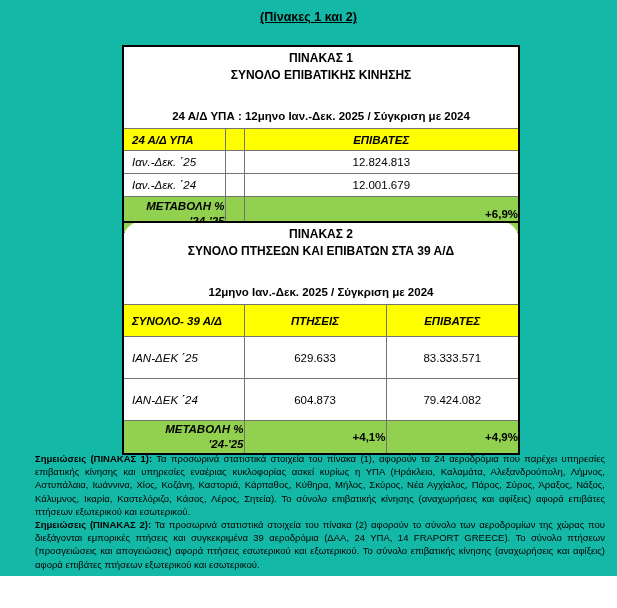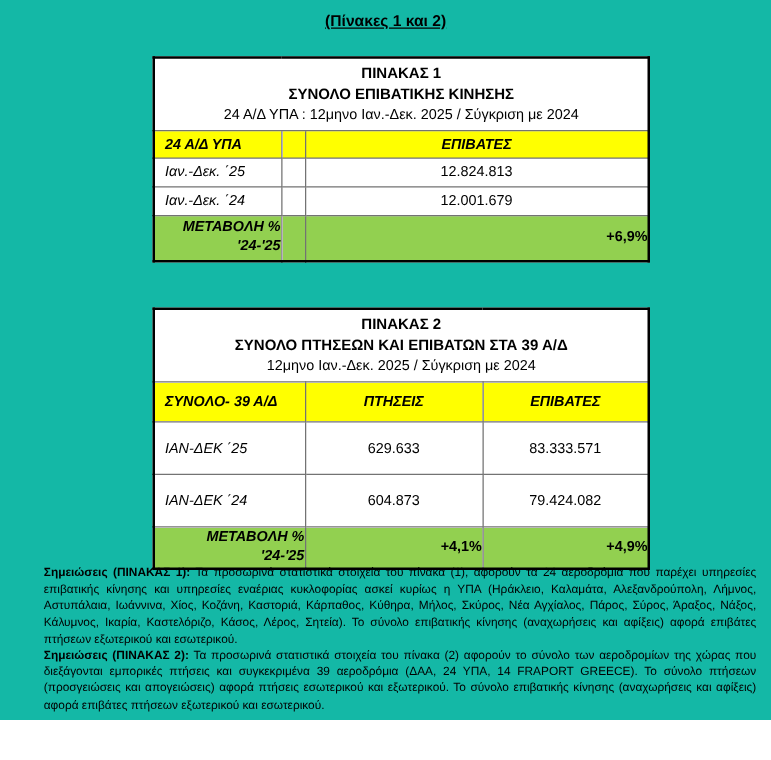--- a/index.html
+++ b/index.html
@@ -26,35 +26,35 @@
   table.stat-table {
     position: absolute;
     left: 122px;
     border-collapse: collapse;
     table-layout: fixed;
     width: 396px;
     border: 2px solid #000;
     background: #fff;
   }
   #table1 { top: 45px; }
-  #table2 { top: 246px; }
+  #table2 { top: 221px; border-radius: 21px; }
   table.stat-table td {
     border: 1px solid #737373;
     vertical-align: middle;
     font-size: 11.5px;
     overflow: hidden;
   }
   td.tbl-caption {
     text-align: center;
     height: 57px;
     padding: 3px 2px;
     line-height: 17px;
   }
   .cap-line-bold { font-weight: bold; font-size: 12px; }
-  .cap-line-reg { font-weight: normal; font-size: 11.5px; }
+  .cap-line-reg { font-weight: bold; font-size: 11.5px; margin-top: 24px; }
   .hdr-cell {
     background: var(--header-yellow, #FFFF00);
     font-weight: bold;
     font-style: italic;
   }
   .chg-cell {
     background: var(--change-green, #92D050);
   }
   .lbl {
     text-align: left;

